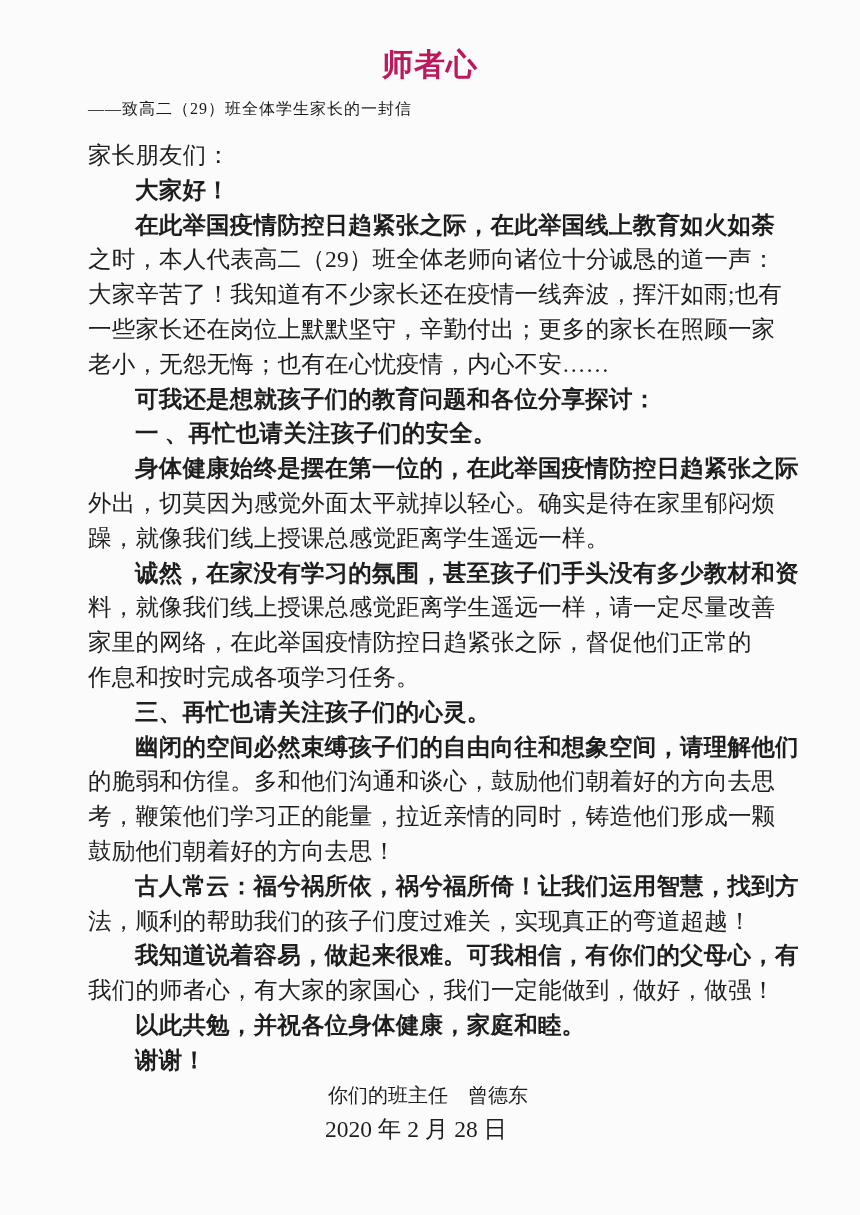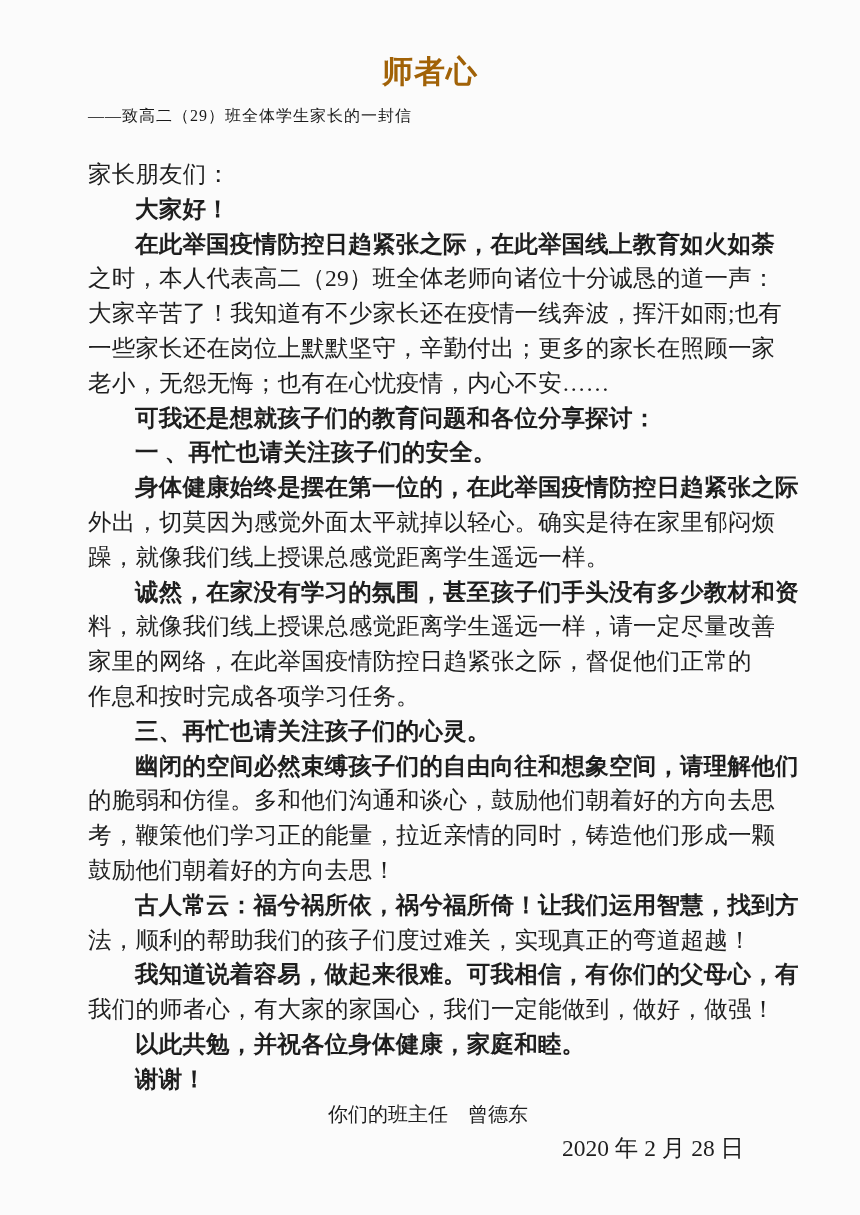--- a/index.html
+++ b/index.html
@@ -17,48 +17,47 @@
     color: #1e1e1e;
     font-family: "Liberation Serif", "DejaVu Serif", serif;
   }
   .title {
     padding-top: 47px;
     text-align: center;
     font-family: "Liberation Sans", "DejaVu Sans", sans-serif;
     font-weight: bold;
     font-size: 31px;
     line-height: 36px;
-    color: #a16207;
+    color: #be185d;
     letter-spacing: 1px;
-    margin-top: 7px;
   }
   .subtitle {
     margin-top: 11px;
     text-align: left;
     font-size: 16px;
     line-height: 30px;
     color: #1a1a1a;
     letter-spacing: 1px;
   }
   .letter-body {
-    margin-top: 26px;
+    margin-top: 14px;
     font-size: 23.5px;
     line-height: 34.8px;
     letter-spacing: 0.2px;
   }
   .line { white-space: nowrap; }
   .indent { text-indent: 2em; font-weight: bold; }
   .sig-name {
     text-align: center;
     padding-right: 4px;
     font-size: 20px;
     line-height: 34.8px;
   }
   .sig-date {
-    text-align: right;
+    text-align: center;
     padding-right: 28px;
     font-size: 23.5px;
     line-height: 34.8px;
   }
 </style>
 </head>
 <body>
 
 <div class="page">
   <div class="title">师者心</div>

